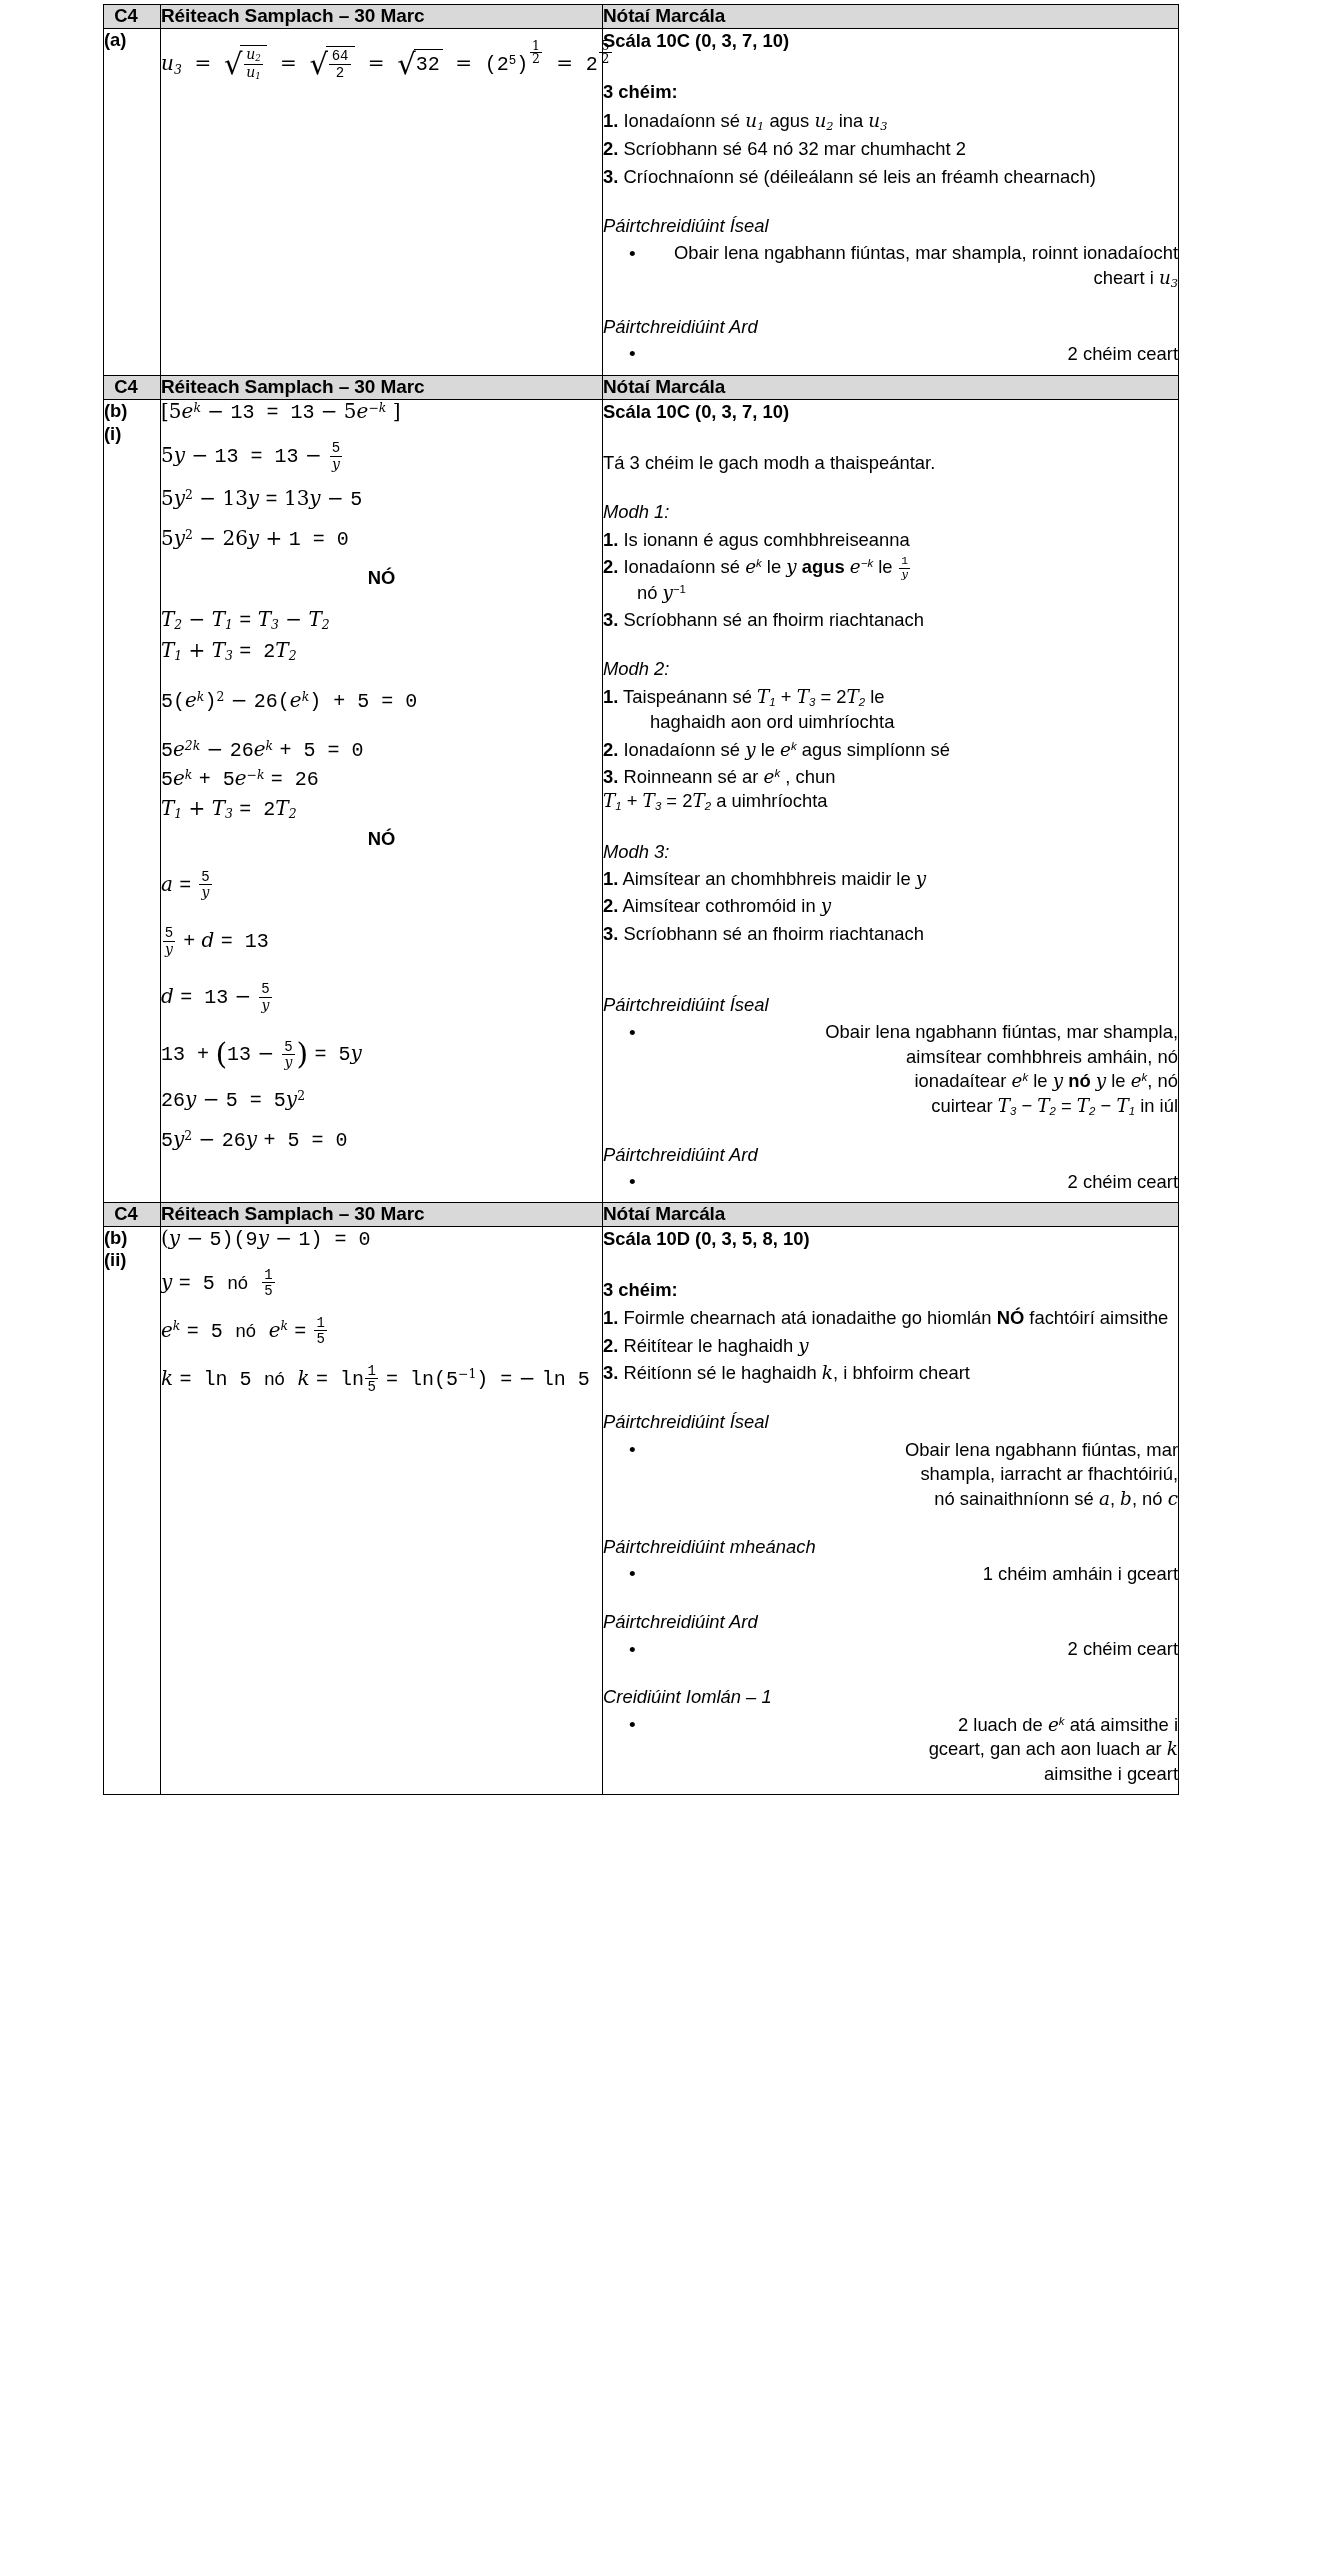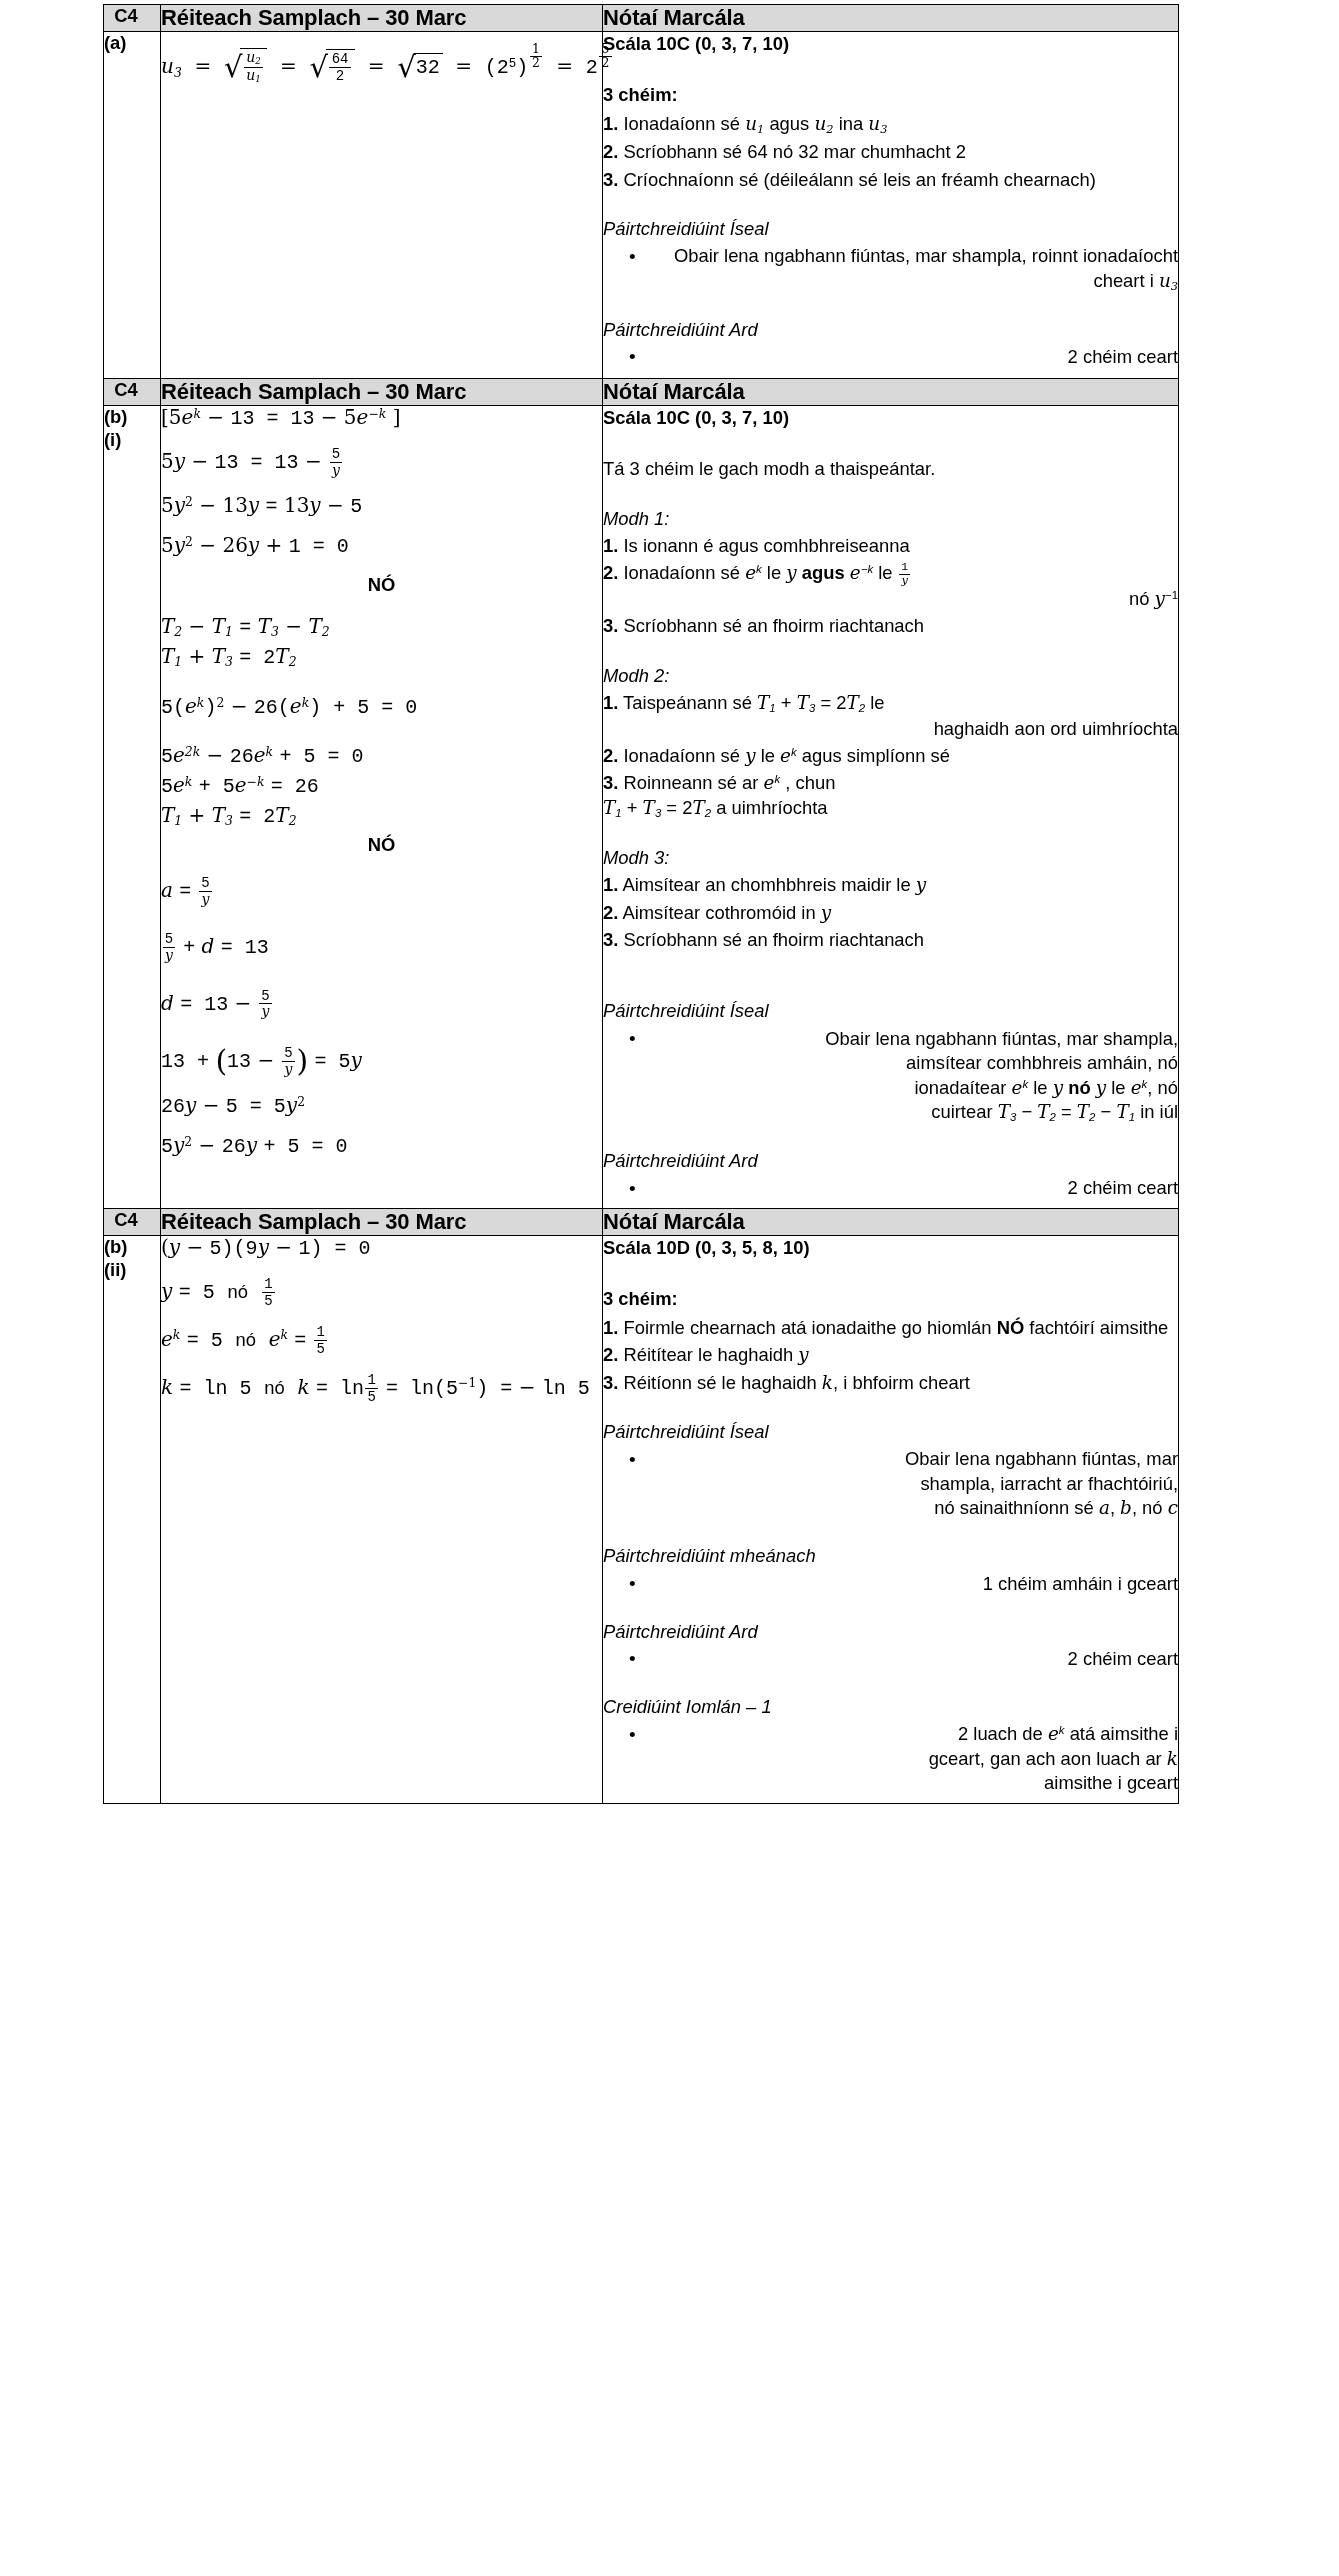--- a/index.html
+++ b/index.html
@@ -29,21 +29,21 @@
     padding: 0;
   }
   col.c-label { width: 57px; }
   col.c-work  { width: 442px; }
   col.c-notes { width: 576px; }
 
   
   .hdr td {
     background: #d9d9d9;
     font-weight: bold;
-    font-size: 22px;
+    font-size: 19px;
     padding: 7.4px 8.8px 8.8px 8.8px;
     letter-spacing: -0.1px;
   }
   .hdr td.lbl { padding-left: 10.3px; }
 
   
   td.lbl {
     font-weight: bold;
     font-size: 18.4px;
     padding: 8.8px 0 0 10.3px;
@@ -148,21 +148,21 @@
     margin: 0 0 1.5px 0;
     line-height: 1.33;
   }
   ul.n-list li::before {
     content: "\2022";
     position: absolute;
     left: -31px;
     top: -0.7px;
     font-size: 19px;
   }
-  .indent2 { padding-left: 34px; display: block; text-align: right; }
+  .indent2 { padding-left: 34px; display: block; }
   .mi { font-family: "DejaVu Serif", serif; font-style: italic; }
   .mn { font-family: Liberation Mono, monospace; font-style: normal; }
 </style>
 </head>
 <body>
 
 <div class="page">
 <table class="scheme">
   <colgroup>
     <col class="c-label">

